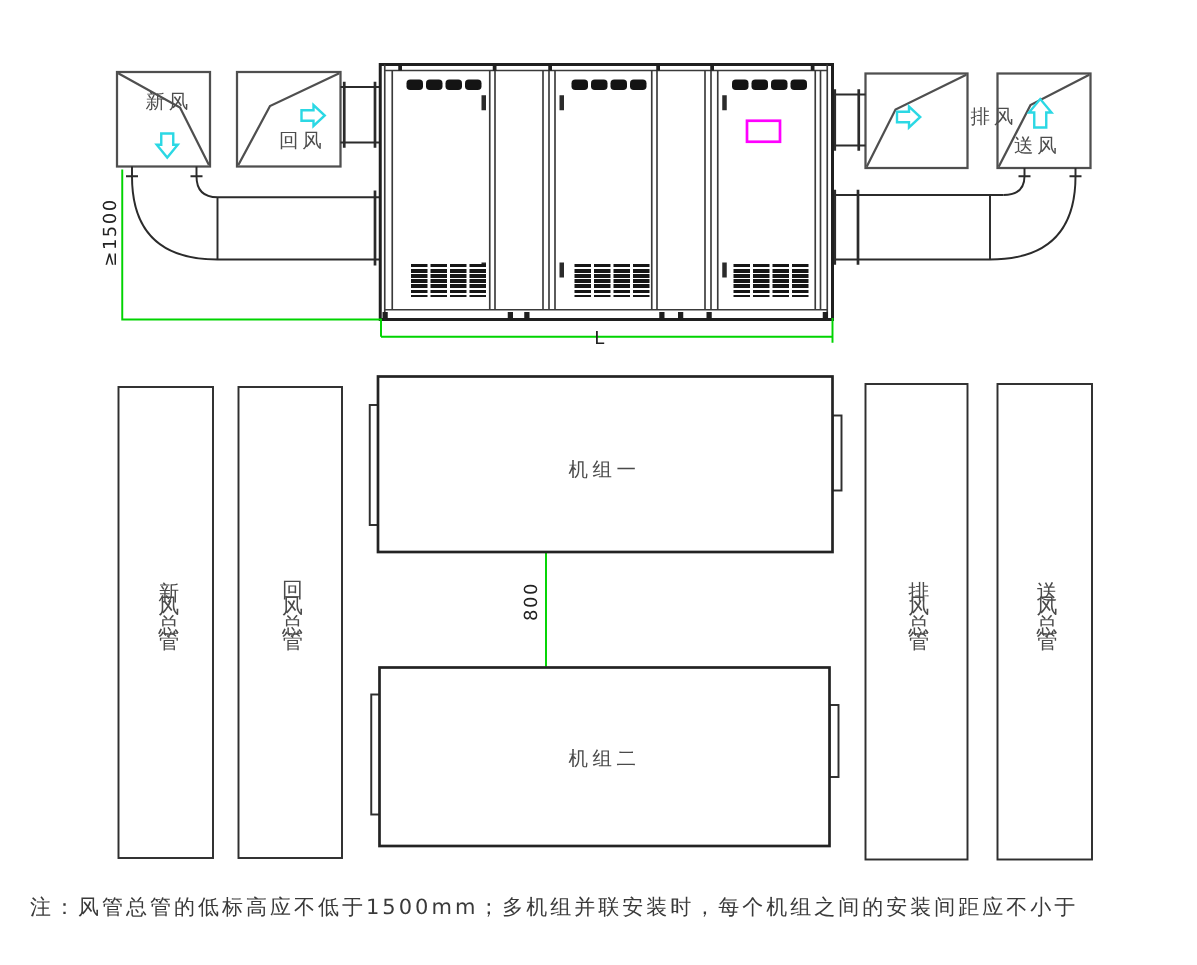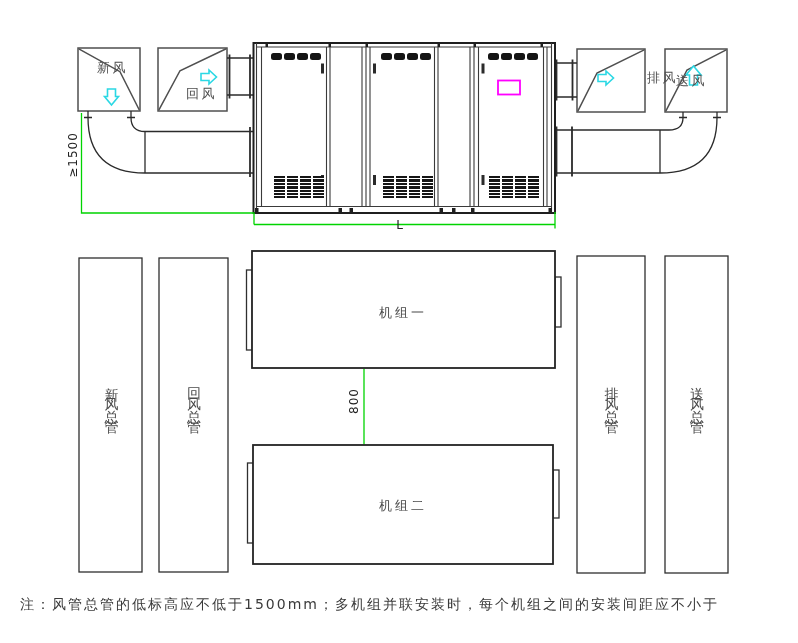--- a/index.html
+++ b/index.html
@@ -161,21 +161,21 @@
   <div class="grille" style="left:409px;top:176px;"></div>
   <div class="grille" style="left:422px;top:176px;"></div>
   <div class="grille" style="left:489px;top:176px;"></div>
   <div class="grille" style="left:502px;top:176px;"></div>
   <div class="grille" style="left:515px;top:176px;"></div>
   <div class="grille" style="left:528px;top:176px;"></div>
 
   <div class="abs lbl" style="left:97px;top:59px;">新风</div>
   <div class="abs lbl" style="left:186px;top:85px;">回风</div>
   <div class="abs lbl" style="left:611px;top:69px;margin-left:36px;">排风</div>
-  <div class="abs lbl" style="left:676px;top:72px;text-align:right;">送风</div>
+  <div class="abs lbl" style="left:676px;top:88px;text-align:right;">送风</div>
 
   <div class="abs dim rot" style="left:47px;top:148px;width:52px;">≥1500</div>
   <div class="abs dim" style="left:393px;top:218px;width:14px;">L</div>
   <div class="abs dim rot" style="left:329px;top:394px;width:50px;">800</div>
 
   <div class="abs unitlbl" style="left:343px;top:497px;">机组二</div>
   <div class="abs unitlbl" style="left:343px;top:304px;">机组一</div>
 
   <div class="abs vlabel" style="left:103px;top:376px;">新风总管</div>
   <div class="abs vlabel" style="left:185.5px;top:376px;">回风总管</div>

